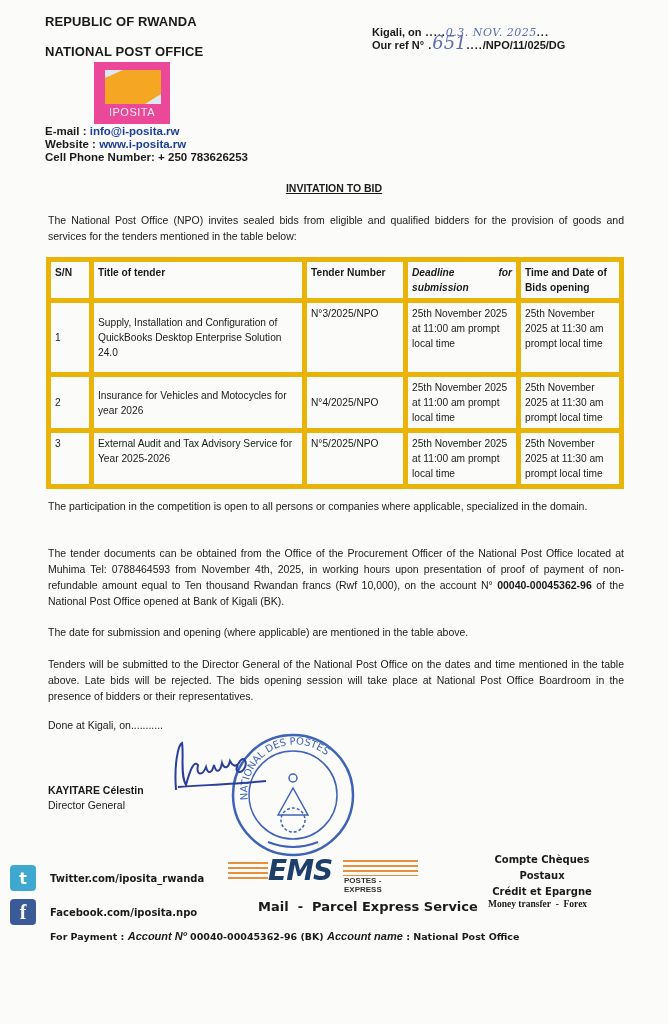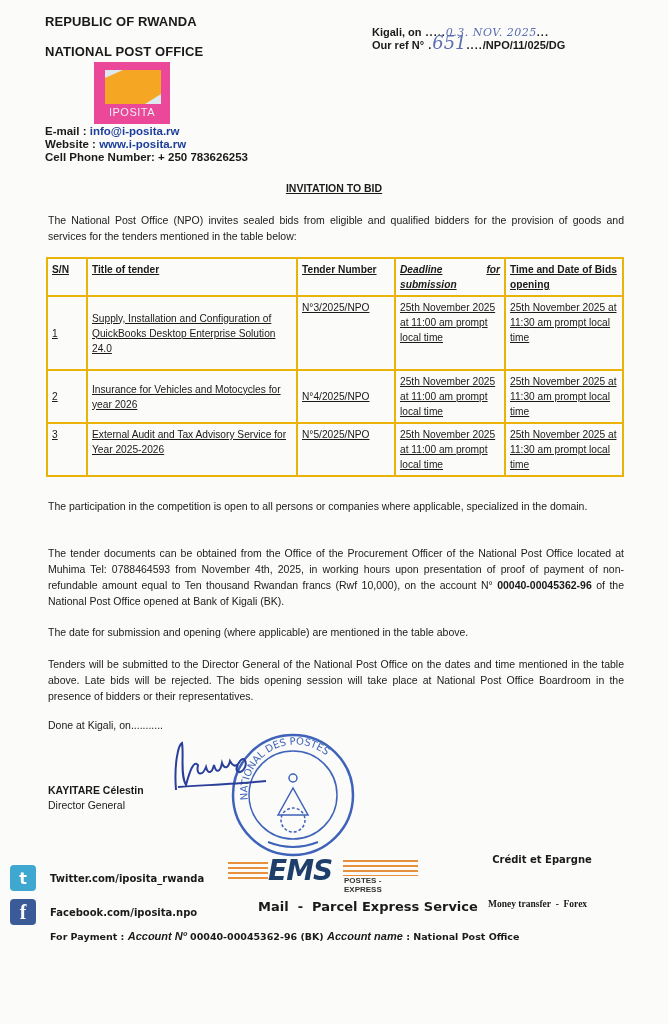--- a/index.html
+++ b/index.html
@@ -26,21 +26,21 @@
     .logo .env::before { content: ""; position: absolute; left: 0; top: 0; width: 18px; height: 8px; background: #dfe8ee; clip-path: polygon(0 0, 100% 0, 0 100%); }
     .logo .name { position: absolute; left: 0; right: 0; bottom: 6px; text-align: center; color: #e8eef2; font-size: 11px; letter-spacing: 0.5px; }
 
     .contact { left: 45px; top: 125px; font-weight: bold; font-size: 11.5px; line-height: 13px; }
     .contact a { color: #1d3f9c; }
 
     .title { left: 0; width: 668px; top: 182px; text-align: center; font-weight: bold; font-size: 10.5px; text-decoration: underline; }
     .para { left: 48px; width: 576px; font-size: 10.5px; line-height: 16px; font-family: "Liberation Sans", sans-serif; text-align: justify; }
 
     table.tenders { position: absolute; left: 46px; top: 257px; width: 578px; border-collapse: collapse; font-size: 10.2px; line-height: 15px; }
-    table.tenders th, table.tenders td { border: 2px solid #eab308; padding: 3px 4px; vertical-align: top; text-align: left; text-decoration: underline; }
+    table.tenders th, table.tenders td { border: 5px solid #eab308; padding: 3px 4px; vertical-align: top; text-align: left; }
     table.tenders th { font-weight: bold; height: 30px; }
     table.tenders th.it { font-style: italic; }
     .c-sn { width: 30px; } .c-title { width: 200px; } .c-num { width: 88px; } .c-dl { width: 100px; }
     .vmid { vertical-align: middle !important; }
     .jst { display: flex; justify-content: space-between; }
 
     .sig-done { left: 48px; top: 719px; font-size: 10.5px; }
     .sig-name { left: 48px; top: 784px; font-size: 10.5px; font-weight: bold; }
     .sig-role { left: 48px; top: 799px; font-size: 10.5px; }
 
@@ -192,20 +192,21 @@
 <div class="abs ems">
   <div class="lines-l"></div>
   <div class="word">EMS</div>
   <div class="lines-r"></div>
   <div class="sub">POSTES - EXPRESS</div>
 </div>
 
 <div class="abs footer-mid">Mail  -  Parcel Express Service</div>
 
 <div class="abs footer-right">
+  <div>Compte Chèques Postaux</div>
   <div>Crédit et Epargne</div>
 </div>
 <div class="abs footer-right2">Money transfer  -  Forex</div>
 
 <div class="abs payment">
   <span>For Payment :</span>
   <i>Account Nº</i>
   <span>00040-00045362-96 (BK)</span>
   <i>Account name</i>
   <span>: National Post Office</span>

